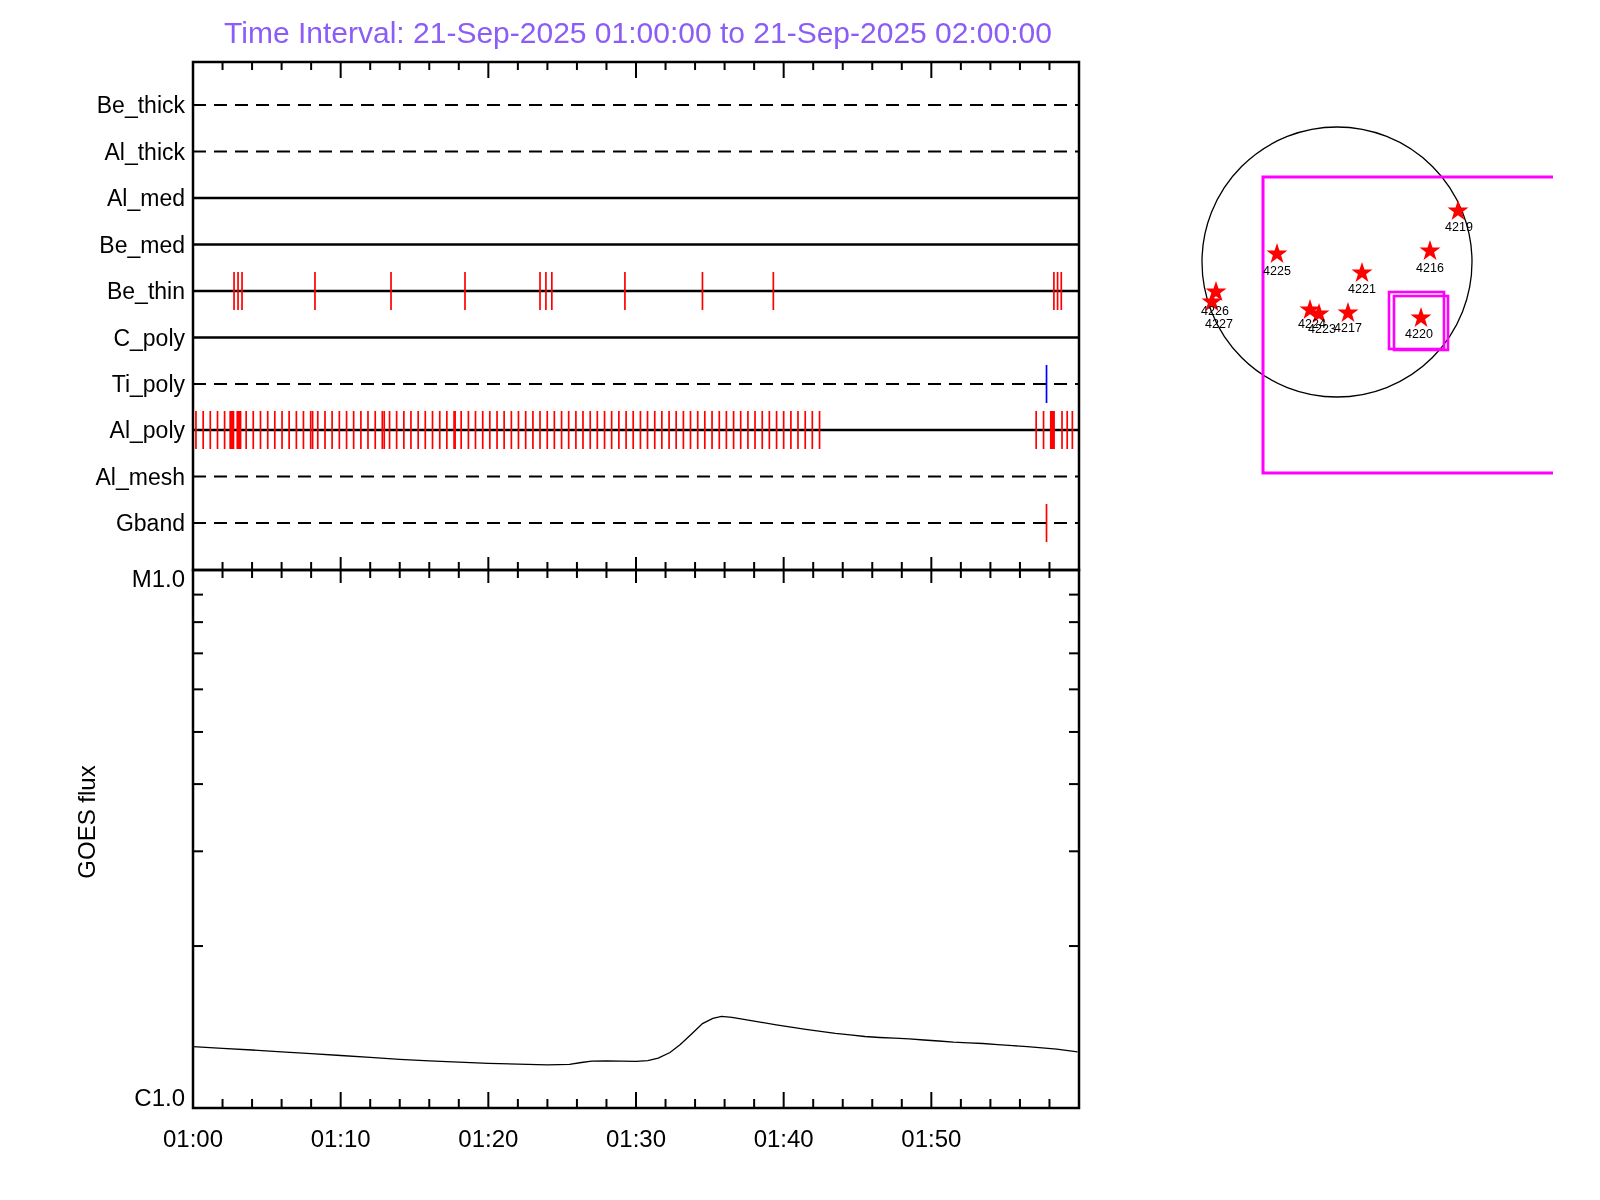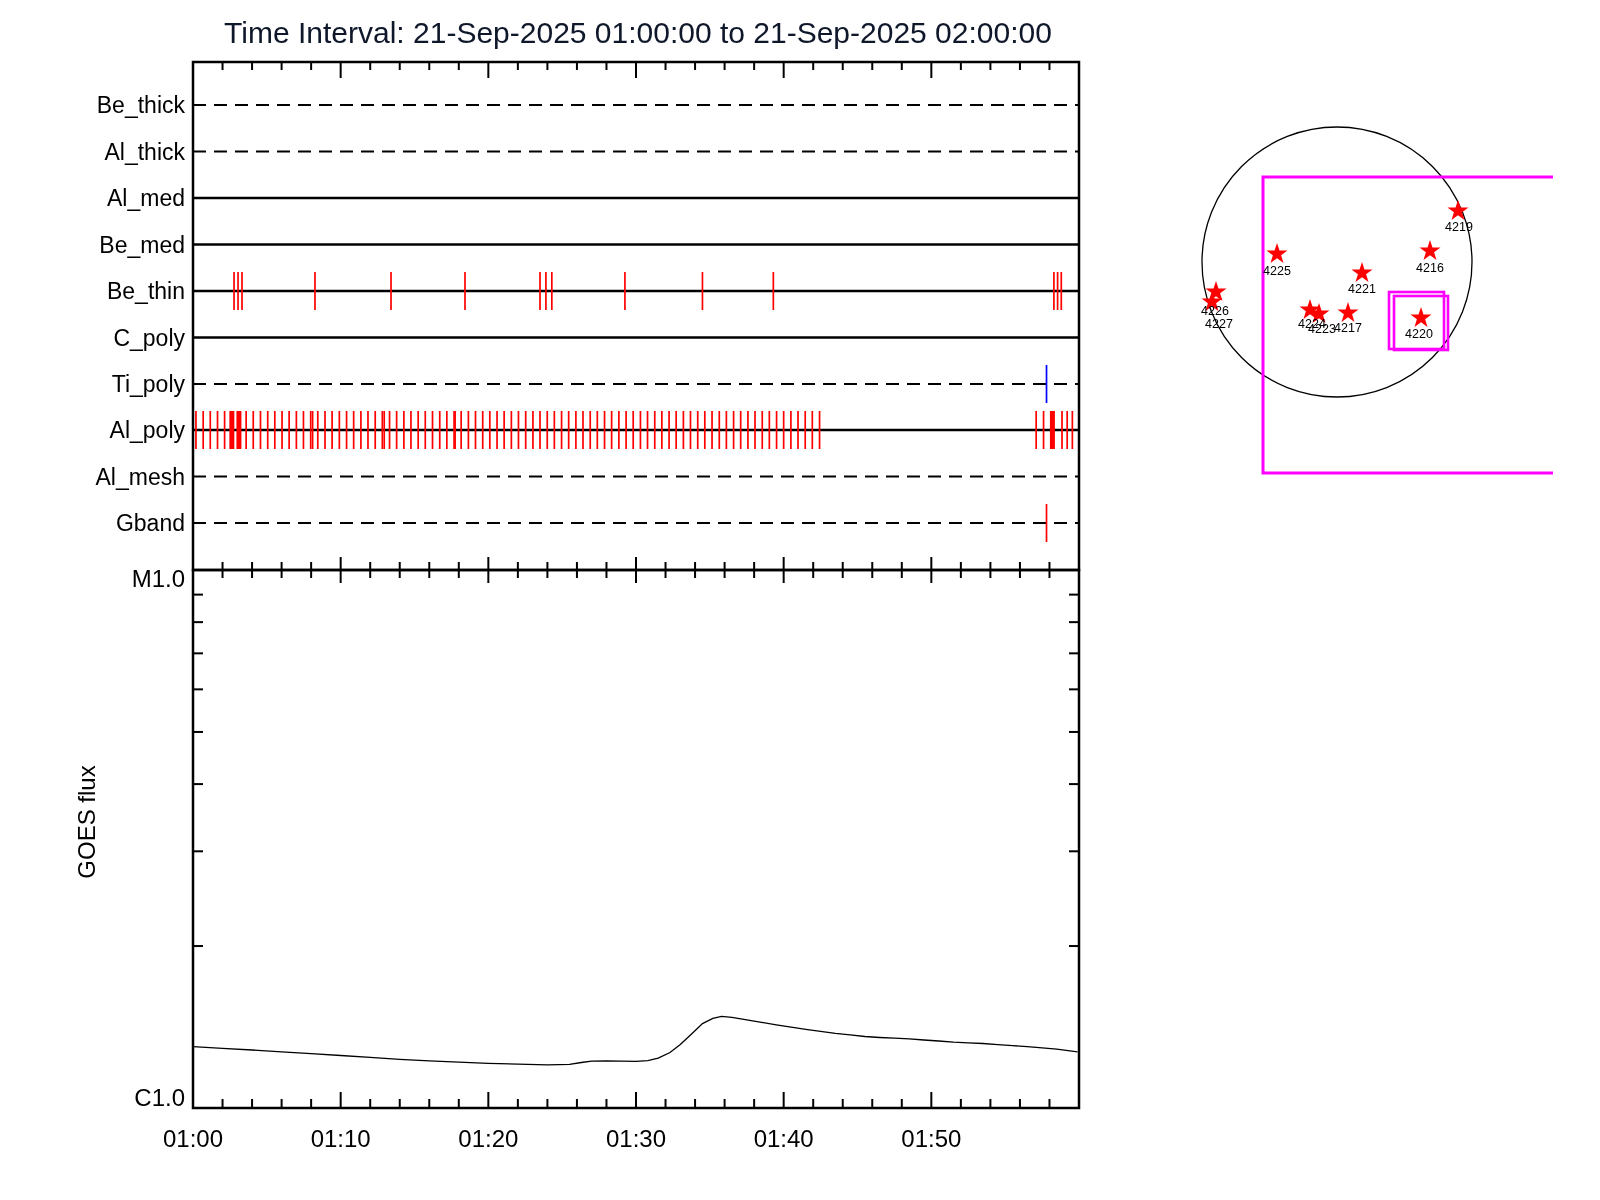--- a/index.html
+++ b/index.html
@@ -1,19 +1,19 @@
 <!DOCTYPE html>
 <html><head>
 <meta charset="utf-8">
 <style>
   html,body{margin:0;padding:0;background:#ffffff;}
   #fig{position:relative;width:1600px;height:1200px;background:#fff;overflow:hidden;
        font-family:"Liberation Sans",sans-serif;}
   .title{position:absolute;left:193px;top:16px;width:890px;text-align:center;
-         font-size:30px;color:#0f172a;white-space:nowrap;}
+         font-size:30px;color:#8b5cf6;white-space:nowrap;}
   svg{position:absolute;left:0;top:0;}
   text{font-family:"Liberation Sans",sans-serif;fill:#000;}
 </style>
 </head>
 <body>
 
 <div id="fig">
   <div class="title">Time Interval: 21-Sep-2025 01:00:00 to 21-Sep-2025 02:00:00</div>
   <svg id="plot" width="1600" height="1200" viewBox="0 0 1600 1200">
       <g>

